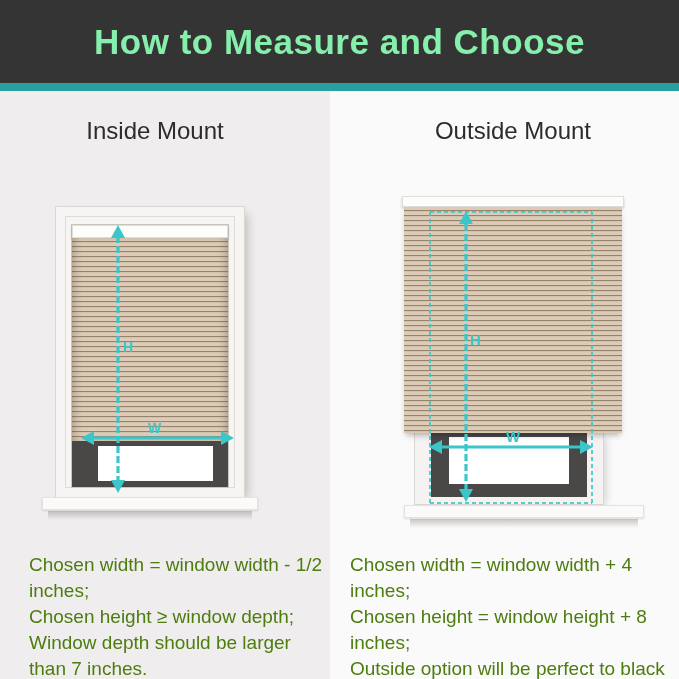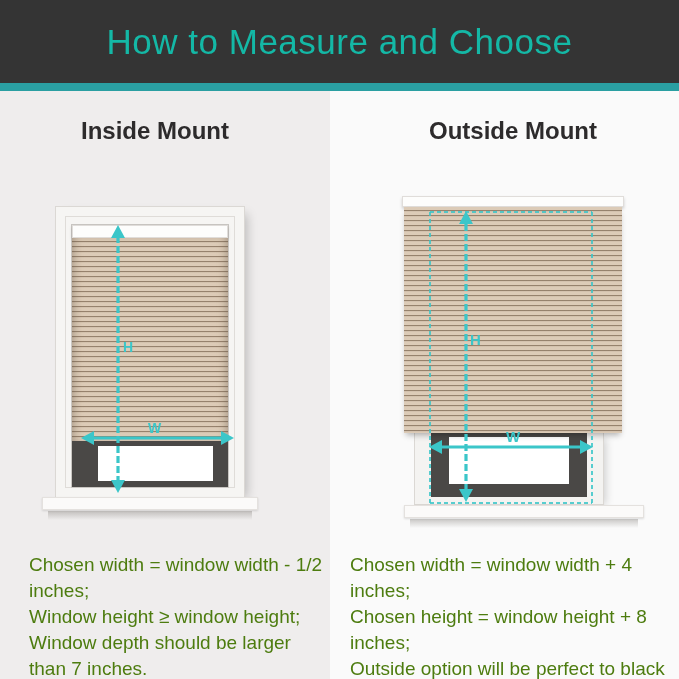--- a/index.html
+++ b/index.html
@@ -5,28 +5,28 @@
   :root{
     --header-bg:#343434; --accent-teal:#2a9fa2; --arrow-teal:#3bc6c9;
     --panel-left-bg:#efeded; --panel-right-bg:#fafafa;
   }
   *{margin:0;padding:0;box-sizing:border-box;}
   body{font-family:"Liberation Sans",sans-serif;background:#fff;}
   .canvas{position:relative;width:679px;height:679px;overflow:hidden;background:#fff;}
 
   .header{position:absolute;left:0;top:0;width:679px;height:83px;background:var(--header-bg);
           display:flex;align-items:center;justify-content:center;}
-  .header h1{color:#14b8a6;font-size:35px;font-weight:normal;letter-spacing:.5px;}
+  .header h1{color:#86efac;font-size:35px;font-weight:bold;letter-spacing:.5px;}
   .accent-bar{position:absolute;left:0;top:83px;width:679px;height:8px;background:var(--accent-teal);}
 
   .panel{position:absolute;top:91px;height:588px;}
   .panel-inside{left:0;width:330px;background:var(--panel-left-bg);}
   .panel-outside{left:330px;width:349px;background:var(--panel-right-bg);}
 
-  .panel-title{position:absolute;top:117px;font-size:24px;font-weight:bold;color:#2d2b2c;text-align:center;}
+  .panel-title{position:absolute;top:117px;font-size:24px;font-weight:normal;color:#2d2b2c;text-align:center;}
   .title-inside{left:0;width:310px;}
   .title-outside{left:340px;width:346px;}
 
   
   .shade{background:repeating-linear-gradient(180deg,
       #dccbb7 0px,#dccbb7 2.6px,#b5a18c 2.6px,#8f7b66 3.7px,#c6b49f 3.7px,#dccbb7 5px);
     box-shadow:inset 7px 0 9px -5px rgba(90,75,60,.38), inset -7px 0 9px -5px rgba(90,75,60,.38);}
   .rail{background:#fdfdfc;border:1px solid #e0ddda;box-shadow:0 2px 3px rgba(0,0,0,.18);}
   .sill{position:absolute;background:#fbfaf9;border:1px solid #e4e1de;box-shadow:0 1px 2px rgba(0,0,0,.12);}
   .sill-shadow{position:absolute;background:linear-gradient(180deg,rgba(110,105,100,.35),rgba(110,105,100,0));}
@@ -126,21 +126,21 @@
     <polygon class="arrow-head" points="593,447 580,440 580,454"></polygon>
   </svg>
 
   <span class="measure-label" style="left:123px;top:339px;">H</span>
   <span class="measure-label" style="left:148px;top:420px;">W</span>
   <span class="measure-label big" style="left:470px;top:331px;">H</span>
   <span class="measure-label big" style="left:506px;top:428px;">W</span>
 
   <div class="notes notes-inside">
     <div>Chosen width = window width - 1/2 inches;</div>
-    <div>Window height ≥ window height;</div>
+    <div>Chosen height ≥ window depth;</div>
     <div>Window depth should be larger than 7 inches.</div>
   </div>
   <div class="notes notes-outside">
     <div>Chosen width = window width + 4 inches;</div>
     <div>Chosen height = window height + 8 inches;</div>
     <div>Outside option will be perfect to black out black totally</div>
   </div>
 
 </div>
 

